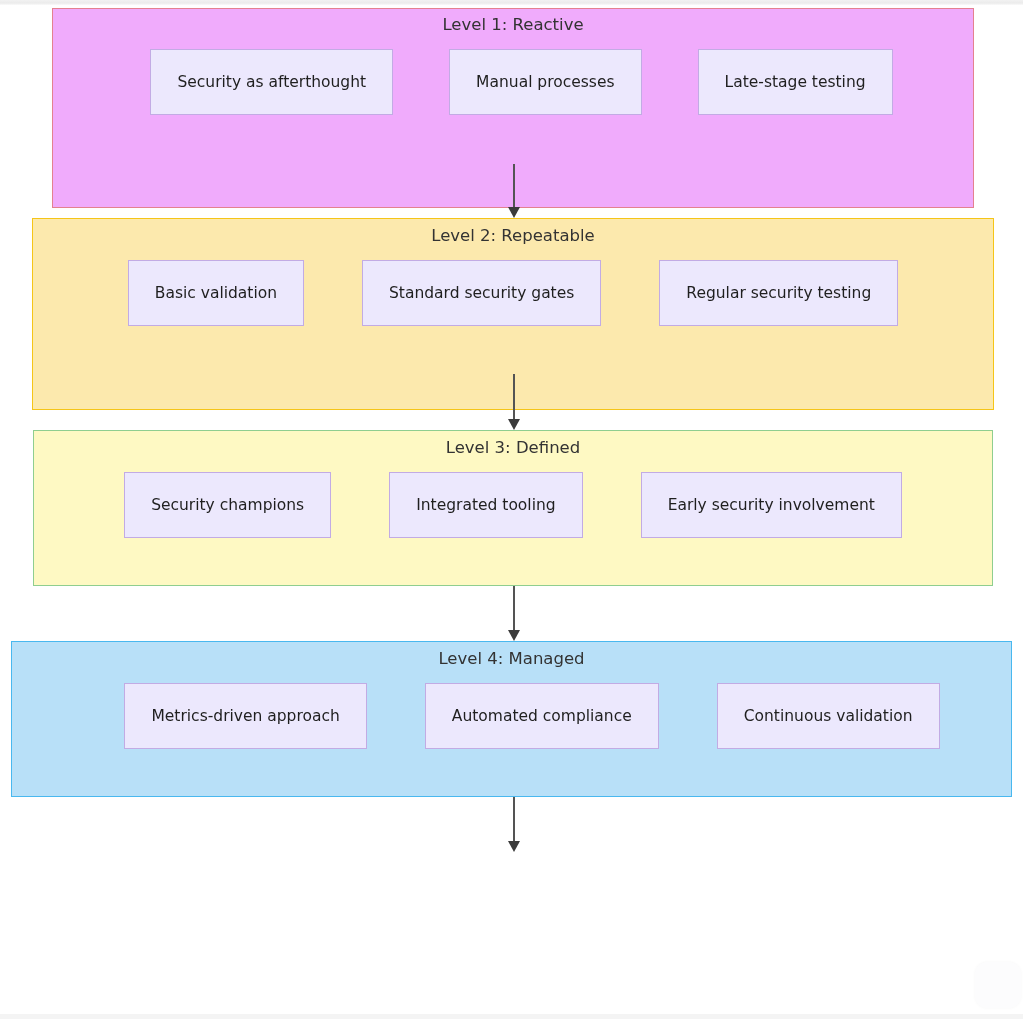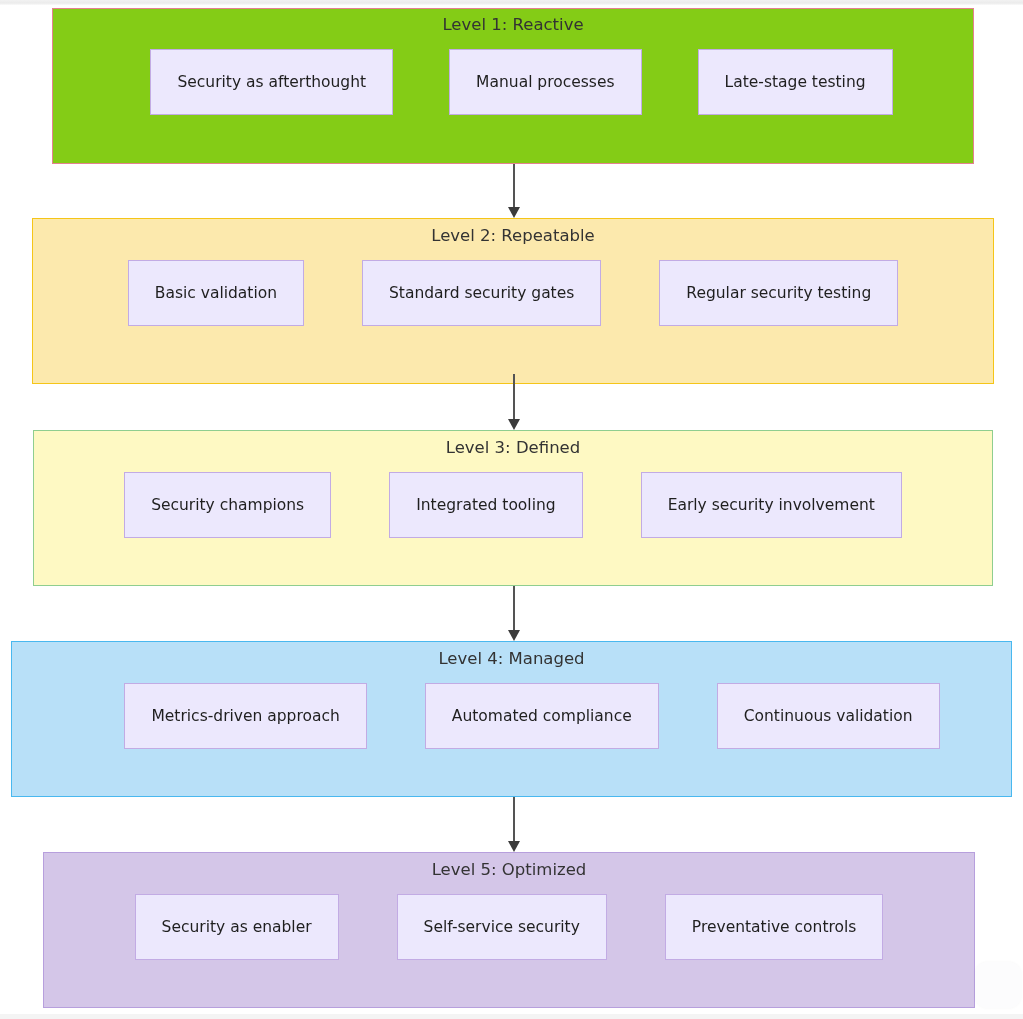--- a/index.html
+++ b/index.html
@@ -57,28 +57,28 @@
     font-size: 15.5px;
     display: flex;
     align-items: center;
     justify-content: center;
     white-space: nowrap;
     height: 66px;
     padding: 0 26px;
   }
   
   #level-1 {
-    left: 52px; top: 8px; width: 922px; height: 156px;
-    background: #84cc16; border-color: #e4818f;
+    left: 52px; top: 8px; width: 922px; height: 200px;
+    background: #f0abfc; border-color: #e4818f;
   }
   #level-1 .level-title { margin-top: 8px; }
   #level-1 .items-row { margin-top: 15px; gap: 56px; padding-left: 17px; }
 
   #level-2 {
-    left: 32px; top: 218px; width: 962px; height: 166px;
+    left: 32px; top: 218px; width: 962px; height: 192px;
     background: #fce9ad; border-color: #f5c518;
   }
   #level-2 .level-title { margin-top: 9px; }
   #level-2 .items-row { margin-top: 15px; gap: 58px; }
 
   #level-3 {
     left: 33px; top: 430px; width: 960px; height: 156px;
     background: #fef9c3; border-color: #8fce8f;
   }
   #level-3 .level-title { margin-top: 9px; }
@@ -205,24 +205,16 @@
       <div class="item-box">Automated compliance</div>
       <div class="item-box">Continuous validation</div>
     </div>
   </div>
 
   <div class="connector" id="conn-4">
     <div class="stem"></div>
     <div class="head"></div>
   </div>
 
-  <div class="level" id="level-5">
-    <div class="level-title">Level 5: Optimized</div>
-    <div class="items-row">
-      <div class="item-box">Security as enabler</div>
-      <div class="item-box">Self-service security</div>
-      <div class="item-box">Preventative controls</div>
-    </div>
-  </div>
 
   <div id="ghost-badge"></div>
   <div id="bottom-edge"></div>
 </div>
 
 </body></html>

